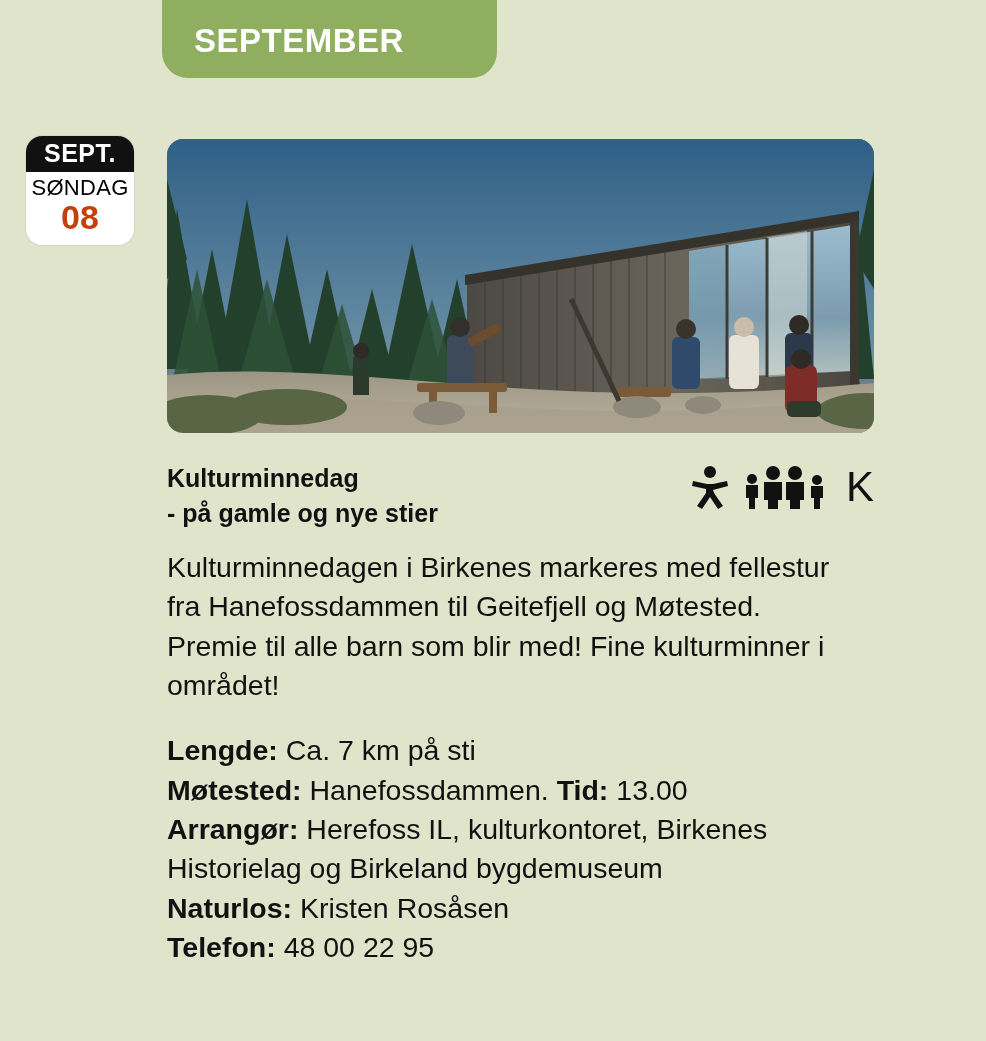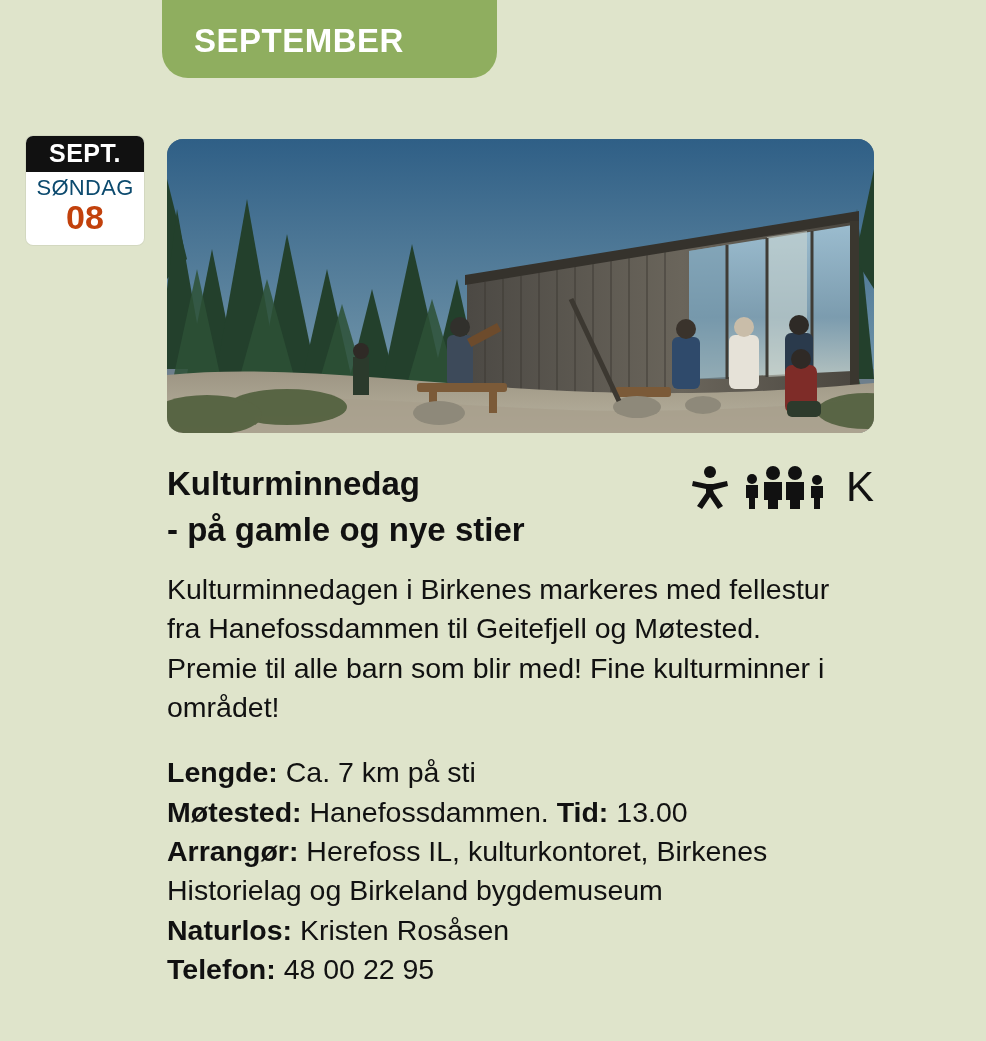--- a/index.html
+++ b/index.html
@@ -36,38 +36,38 @@
     color: #ffffff;
     letter-spacing: 0.5px;
     margin-top: 44px;
   }
 
   
   .date-chip {
     position: absolute;
     left: 26px;
     top: 136px;
-    width: 118px;
-    border-radius: 7px;
+    width: 108px;
+    border-radius: 16px;
     overflow: hidden;
     background: #ffffff;
     box-shadow: 0 0 0 1px rgba(0,0,0,0.05);
     text-align: center;
   }
   .date-chip .chip-top {
     background: #111111;
     color: #ffffff;
     font-size: 25px;
     font-weight: bold;
     letter-spacing: 0.5px;
     padding: 4px 0 6px 0;
     line-height: 1.05;
   }
   .date-chip .chip-weekday {
-    color: #0c4a6e;
+    color: #000000;
     font-size: 22px;
     letter-spacing: 0.3px;
     padding: 4px 0 0 0;
     line-height: 1.05;
   }
   .date-chip .chip-day {
     color: #c2410c;
     font-size: 34px;
     font-weight: bold;
     padding: 0 0 8px 0;
@@ -98,21 +98,21 @@
   }
 
   
   .title-row {
     display: flex;
     align-items: flex-start;
     justify-content: space-between;
     margin-top: 28px;
   }
   .title-block {
-    font-size: 33px;
+    font-size: 25px;
     font-weight: bold;
     line-height: 1.38;
     color: #111111;
     max-width: 500px;
   }
   .title-block .line2 {
     display: block;
   }
   .symbol-row {
     display: flex;

